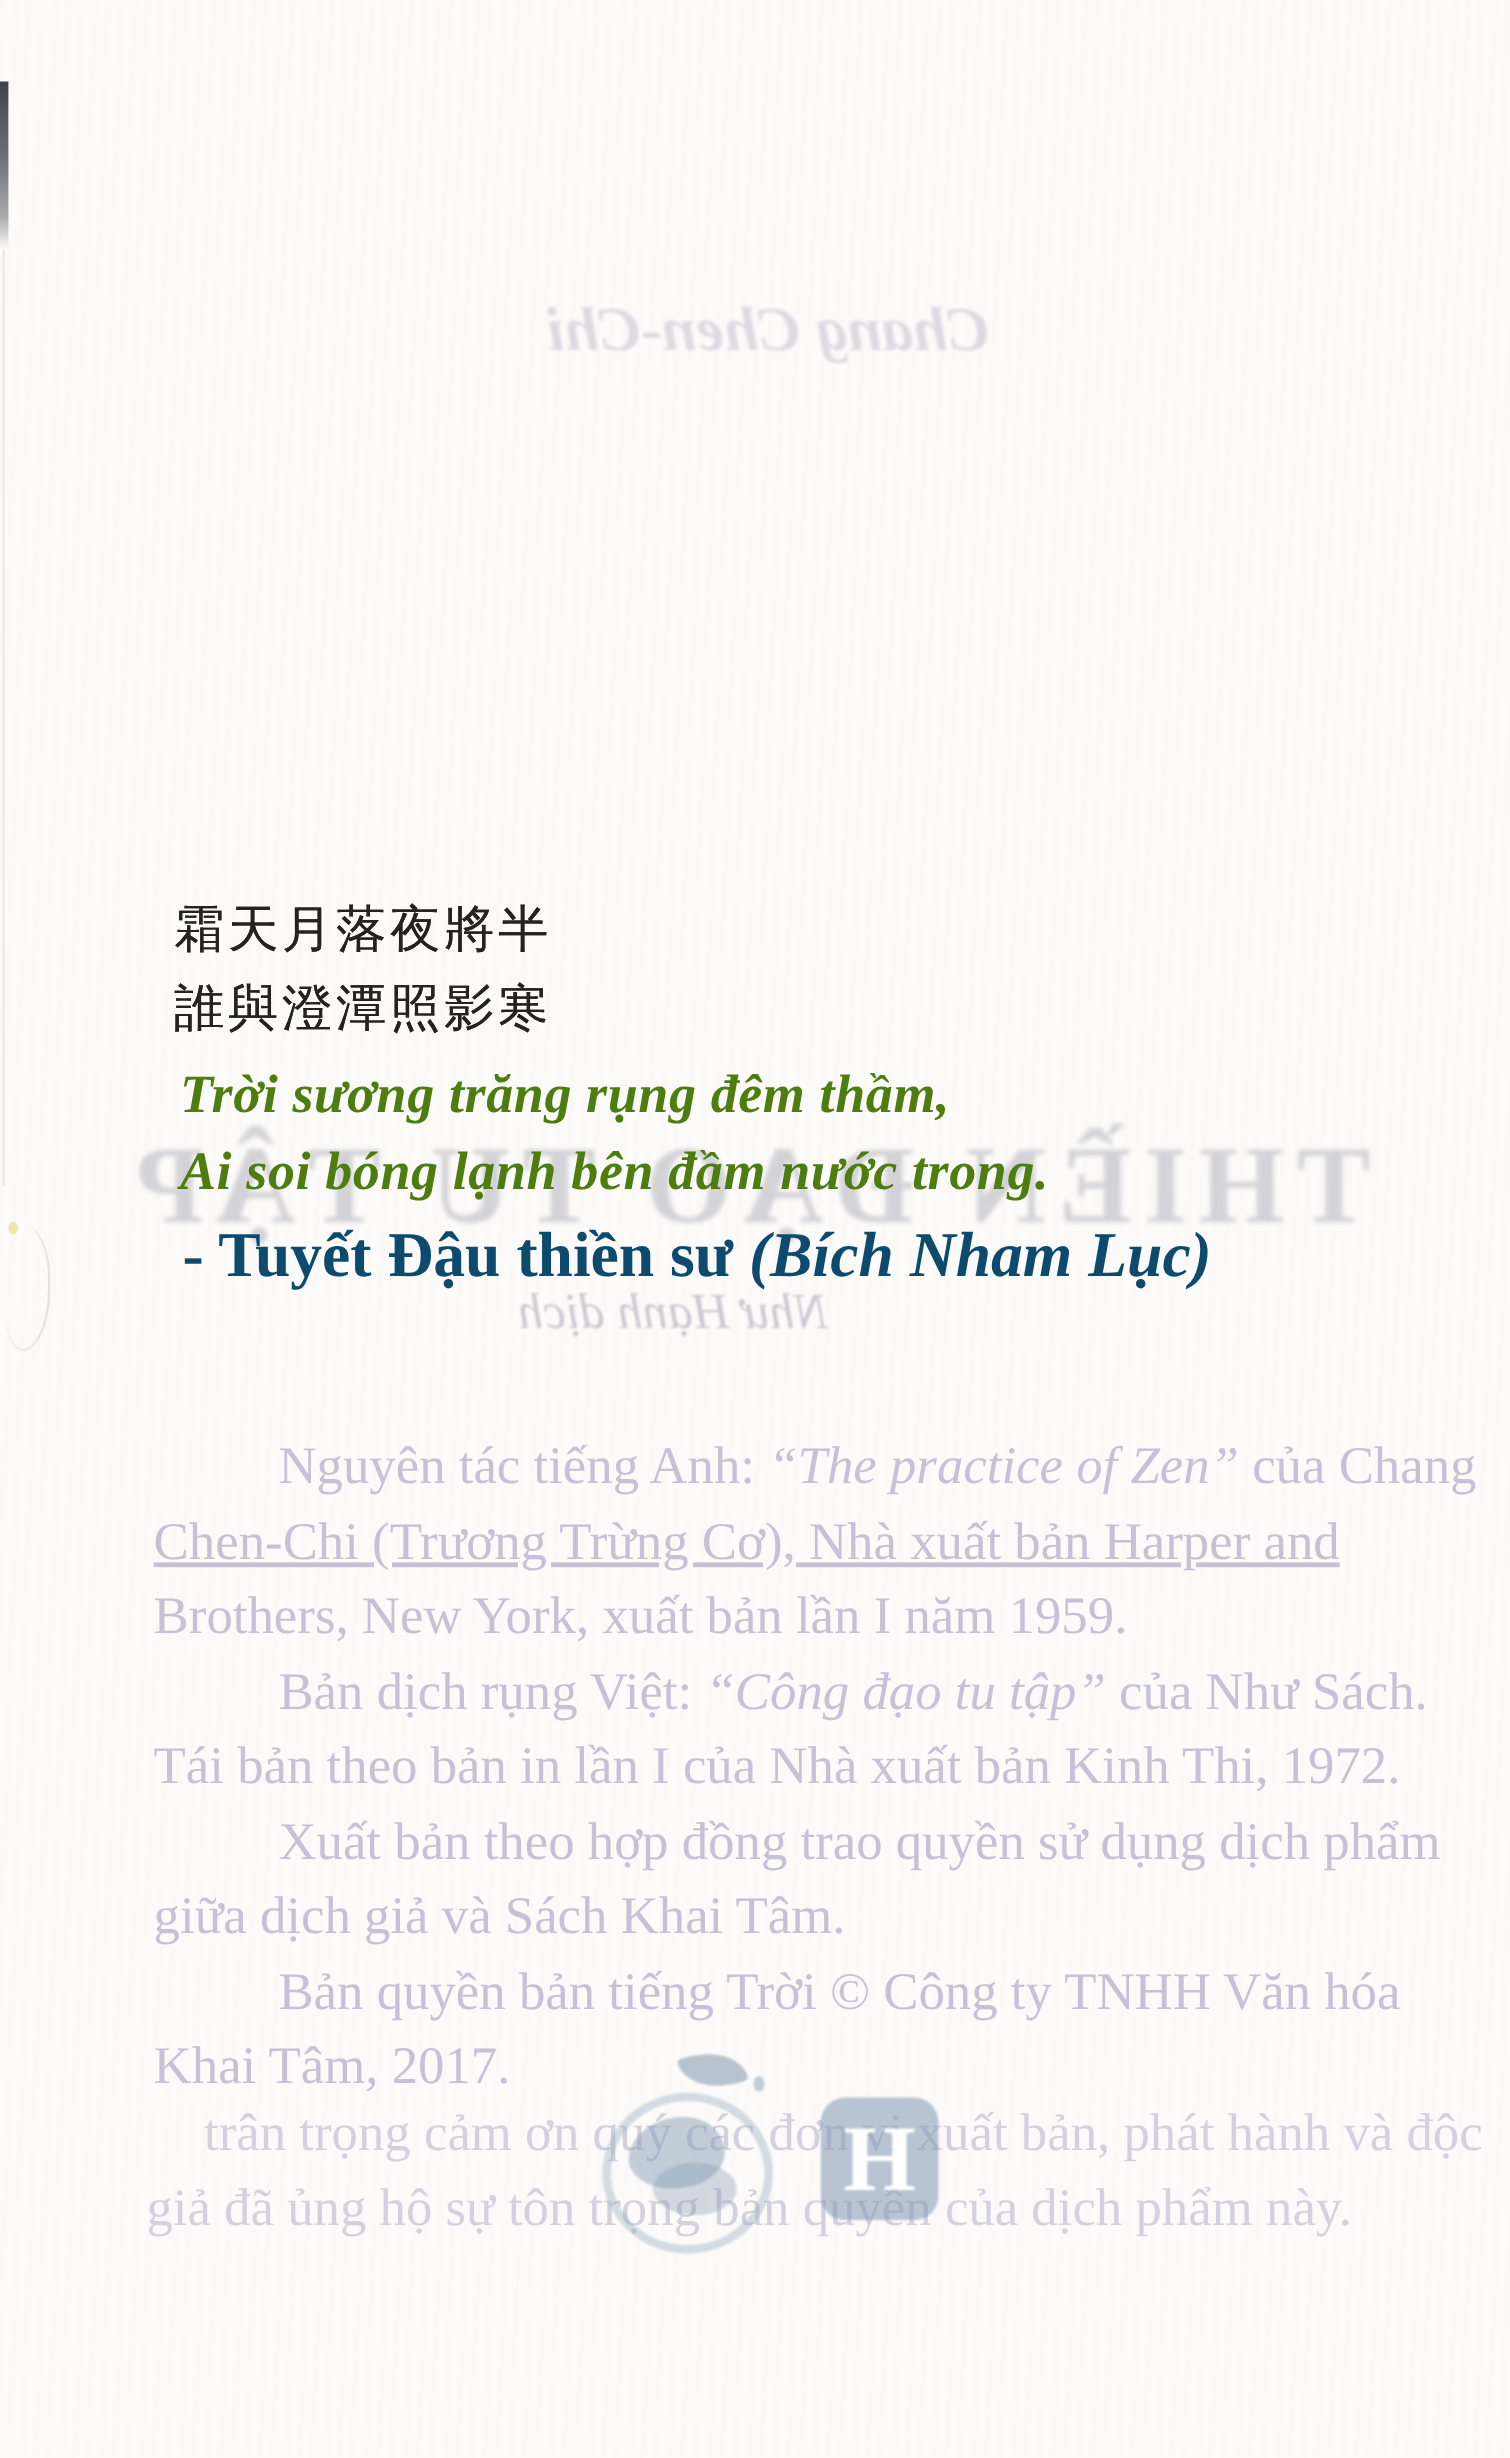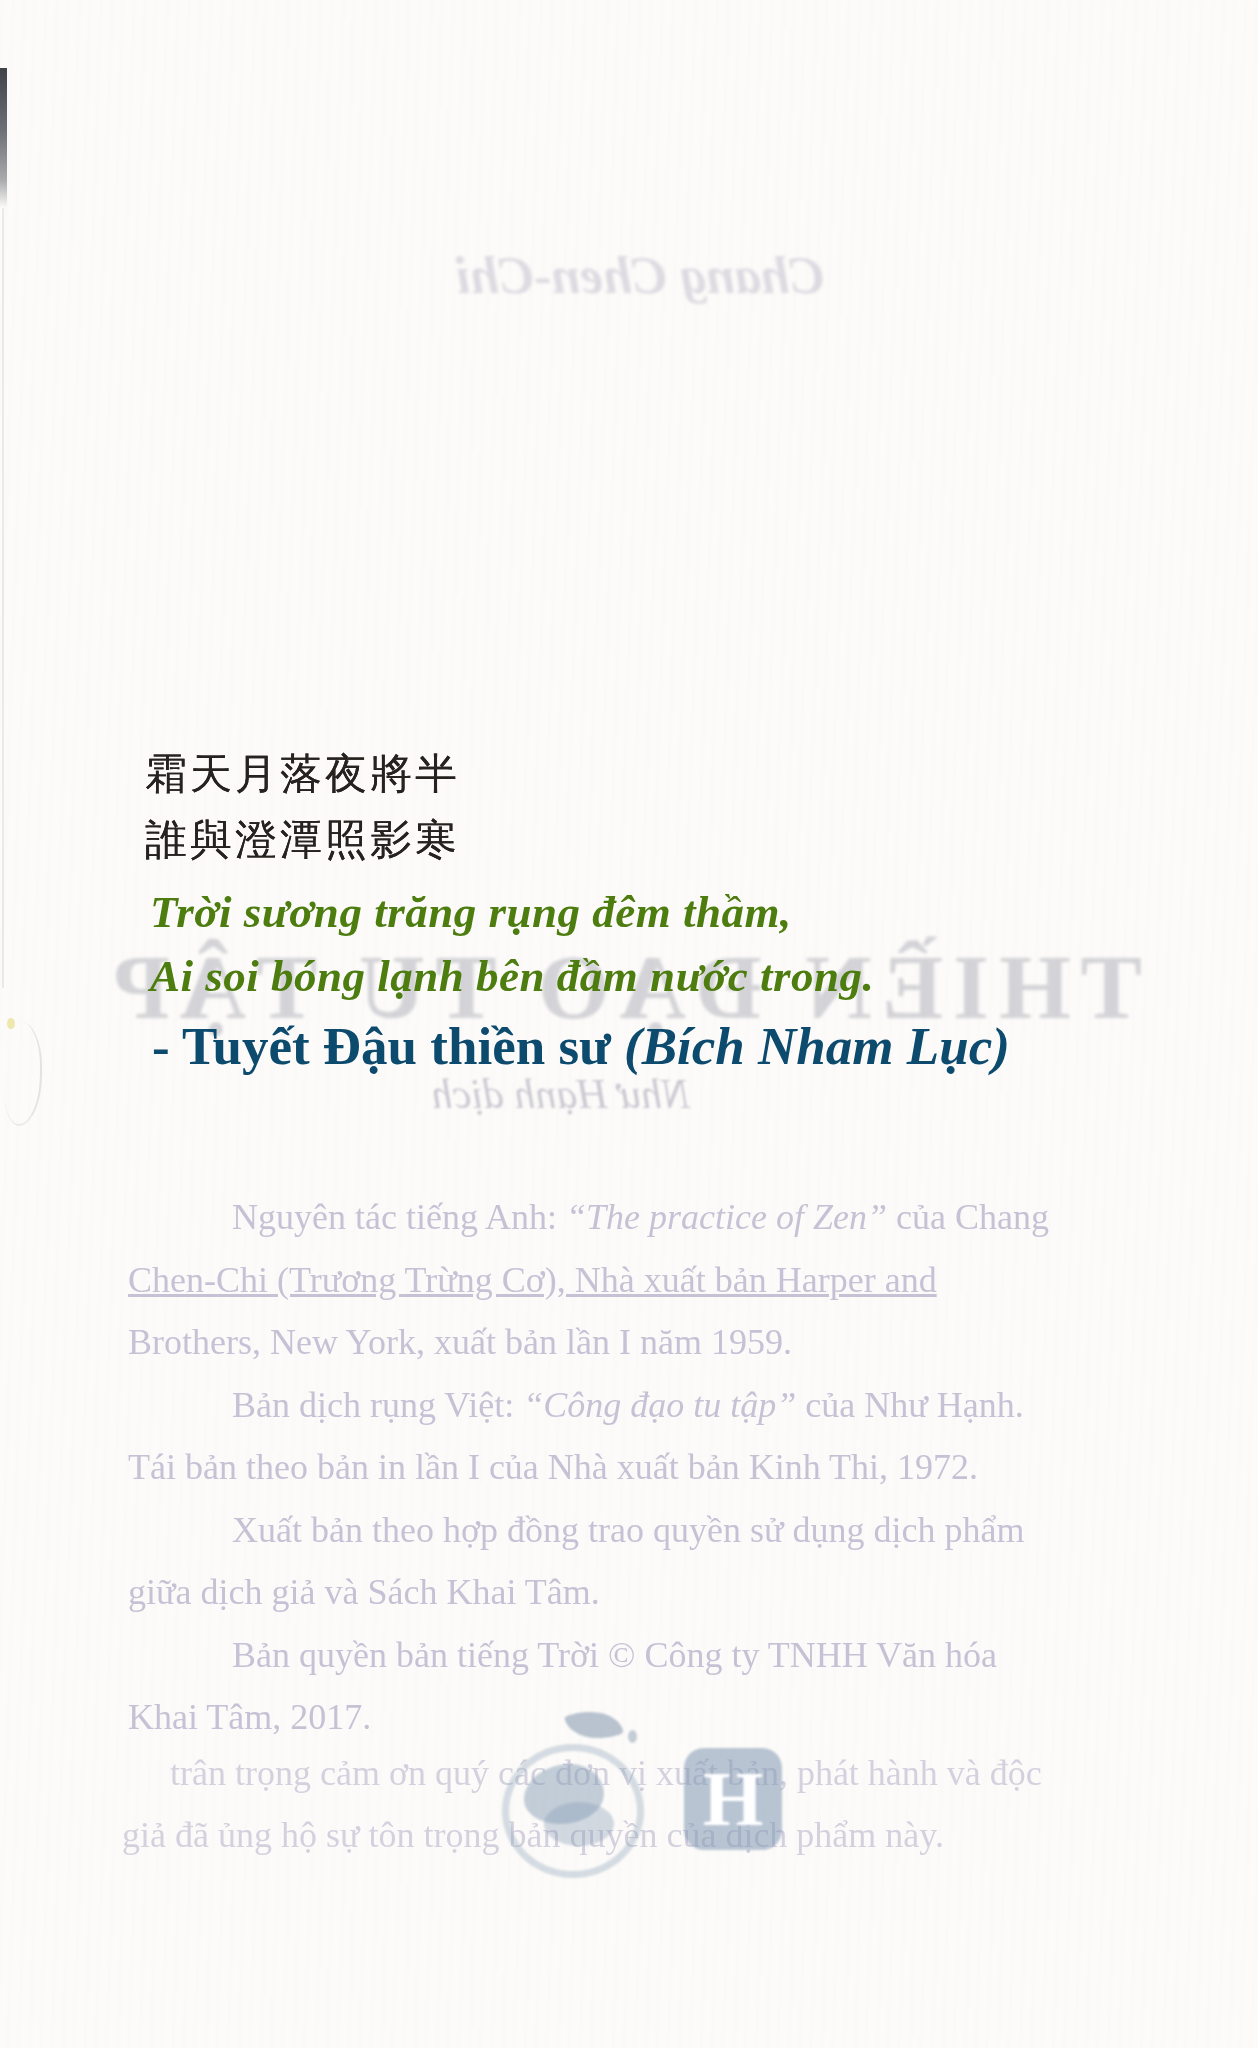--- a/index.html
+++ b/index.html
@@ -42,21 +42,21 @@
     color:#26221f;z-index:5;text-shadow:0 0 0.5px #26221f;}
   .cn1{top:698px;} .cn2{top:764px;}
   .vn{left:150px;font-size:45px;font-style:italic;font-weight:bold;
     letter-spacing:0.5px;white-space:nowrap;color:#4d7c0f;z-index:5;}
   .vn1{top:838px;} .vn2{top:902px;}
   .attr{left:152px;top:968px;font-size:53px;font-weight:bold;
     white-space:nowrap;color:#0c4a6e;z-index:5;}
   .attr .src{font-style:italic;}
 
   
-  .imp{font-size:36px;color:#c6c2d5;filter:blur(0.55px);
+  .imp{font-size:44px;color:#c6c2d5;filter:blur(0.55px);
     white-space:nowrap;z-index:1;}
   .imp i{font-style:italic;}
   .ind{left:232px;} .flush{left:128px;}
   .y1{top:1148px;} .y2{top:1211px;text-decoration:underline;} .y3{top:1273px;} .y4{top:1336px;}
   .y5{top:1398px;} .y6{top:1461px;} .y7{top:1523px;} .y8{top:1586px;}
   .y9{top:1648px;}
   .y10{top:1704px;left:170px;opacity:0.72;}
   .y11{top:1766px;left:122px;opacity:0.72;}
 
   
@@ -92,21 +92,21 @@
 
 <div class="abs cn cn1">霜天月落夜將半</div>
 <div class="abs cn cn2">誰與澄潭照影寒</div>
 <div class="abs vn vn1">Trời sương trăng rụng đêm thầm,</div>
 <div class="abs vn vn2">Ai soi bóng lạnh bên đầm nước trong.</div>
 <div class="abs attr"><span>- Tuyết Đậu thiền sư </span><span class="src">(Bích Nham Lục)</span></div>
 
 <div class="abs imp ind y1"><span>Nguyên tác tiếng Anh: </span><i>“The practice of Zen”</i><span> của Chang</span></div>
 <div class="abs imp flush y2">Chen-Chi (Trương Trừng Cơ), Nhà xuất bản Harper and</div>
 <div class="abs imp flush y3">Brothers, New York, xuất bản lần I năm 1959.</div>
-<div class="abs imp ind y4"><span>Bản dịch rụng Việt: </span><i>“Công đạo tu tập”</i><span> của Như Hạnh.</span></div>
+<div class="abs imp ind y4"><span>Bản dịch rụng Việt: </span><i>“Công đạo tu tập”</i><span> của Như Sách.</span></div>
 <div class="abs imp flush y5">Tái bản theo bản in lần I của Nhà xuất bản Kinh Thi, 1972.</div>
 <div class="abs imp ind y6">Xuất bản theo hợp đồng trao quyền sử dụng dịch phẩm</div>
 <div class="abs imp flush y7">giữa dịch giả và Sách Khai Tâm.</div>
 <div class="abs imp ind y8">Bản quyền bản tiếng Trời © Công ty TNHH Văn hóa</div>
 <div class="abs imp flush y9">Khai Tâm, 2017.</div>
 <div class="abs imp y10">trân trọng cảm ơn quý các đơn vị xuất bản, phát hành và độc</div>
 <div class="abs imp y11">giả đã ủng hộ sự tôn trọng bản quyền của dịch phẩm này.</div>
 
 <div class="abs logo">
   <div class="logo-leaf"></div>

